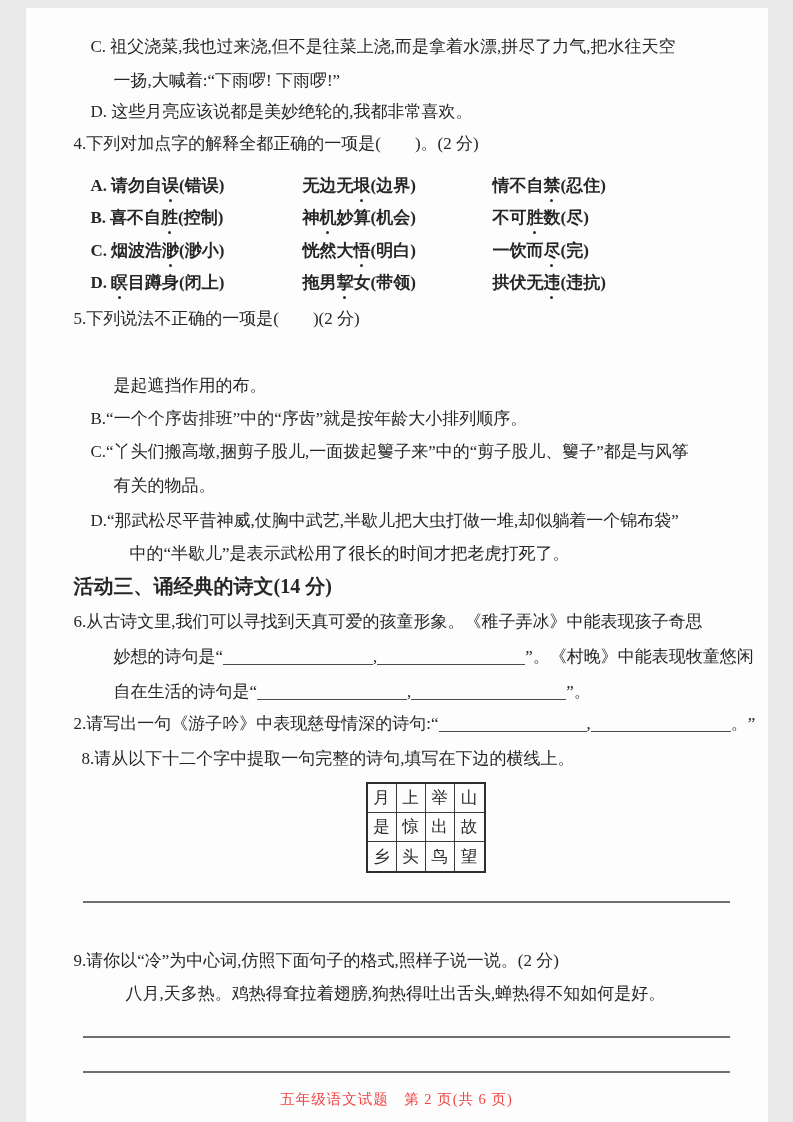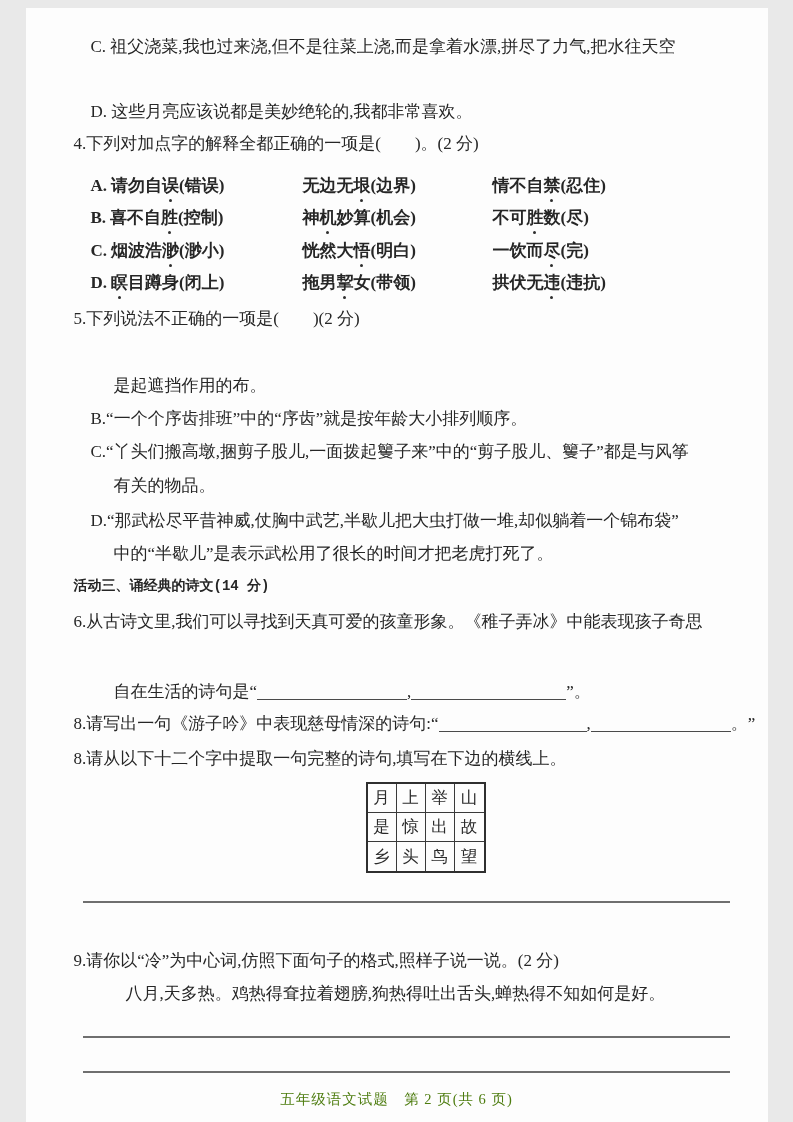--- a/index.html
+++ b/index.html
@@ -3,21 +3,21 @@
 <meta charset="utf-8">
 <style>
   html,body{margin:0;padding:0;background:#e9e9e9;}
   .page{
     position:relative;width:742px;height:1122px;margin:8px auto;
     background:#fdfdfd;color:#262626;
     font-family:"Liberation Serif","DejaVu Serif",serif;
     font-size:17px;overflow:hidden;
   }
   .line{position:absolute;white-space:nowrap;line-height:23px;height:23px;}
-  .hdr{font-family:Liberation Mono, monospace;font-weight:700;font-size:14px;}
+  .hdr{font-family:Liberation Serif, serif;font-weight:700;font-size:20px;}
   .em{position:relative;display:inline-block;}
   .em::after{
     content:"";position:absolute;left:50%;bottom:-5px;
     width:3.2px;height:3.2px;margin-left:-2px;border-radius:50%;background:#2e2e2e;
   }
   .q4col{position:absolute;top:0;font-weight:bold;}
   .c1{left:0;} .c2{left:212px;} .c3{left:402px;}
   .optlabel{margin-right:4px;}
   .blank{display:inline-block;height:15px;border-bottom:1.6px solid #4a4a4a;vertical-align:-3px;}
   .rule{position:absolute;left:57px;right:38px;height:0;border-top:2px solid #6f6f6f;}
@@ -28,29 +28,30 @@
   }
   .cell{
     display:flex;align-items:center;justify-content:center;
     font-size:16.5px;color:#2a2a2a;
     border-right:1px solid #3a3a3a;border-bottom:1px solid #3a3a3a;
   }
   .cell:nth-child(4n){border-right:none;}
   .cell:nth-child(n+9){border-bottom:none;}
   .footer{
     position:absolute;top:1082px;left:0;width:100%;text-align:center;
-    font-size:14.5px;color:#4d7c0f;letter-spacing:1px;
+    font-size:14.5px;color:#ef4444;letter-spacing:1px;
   }
 </style>
 </head>
 <body>
 
 <div class="page">
 
   <div class="line" style="top:27px;left:65px">C. 祖父浇菜,我也过来浇,但不是往菜上浇,而是拿着水漂,拼尽了力气,把水往天空</div>
+  <div class="line" style="top:61px;left:88px">一扬,大喊着:“下雨啰! 下雨啰!”</div>
   <div class="line" style="top:92px;left:65px">D. 这些月亮应该说都是美妙绝轮的,我都非常喜欢。</div>
 
   <div class="line" style="top:124px;left:48px">4.下列对加点字的解释全都正确的一项是(　　)。(2 分)</div>
 
   <div class="line" style="top:166px;left:65px">
     <span class="q4col c1"><span class="optlabel">A.</span><span>请勿自</span><span class="em">误</span><span>(错误)</span></span>
     <span class="q4col c2"><span>无边无</span><span class="em">垠</span><span>(边界)</span></span>
     <span class="q4col c3"><span>情不自</span><span class="em">禁</span><span>(忍住)</span></span>
   </div>
 
@@ -71,34 +72,37 @@
     <span class="q4col c2"><span>拖男</span><span class="em">挈</span><span>女(带领)</span></span>
     <span class="q4col c3"><span>拱伏无</span><span class="em">违</span><span>(违抗)</span></span>
   </div>
 
   <div class="line" style="top:299px;left:48px">5.下列说法不正确的一项是(　　)(2 分)</div>
   <div class="line" style="top:366px;left:88px">是起遮挡作用的布。</div>
   <div class="line" style="top:432px;left:65px">C.“丫头们搬高墩,捆剪子股儿,一面拨起籰子来”中的“剪子股儿、籰子”都是与风筝</div>
   <div class="line" style="top:399px;left:65px">B.“一个个序齿排班”中的“序齿”就是按年龄大小排列顺序。</div>
   <div class="line" style="top:466px;left:88px">有关的物品。</div>
   <div class="line" style="top:501px;left:65px">D.“那武松尽平昔神威,仗胸中武艺,半歇儿把大虫打做一堆,却似躺着一个锦布袋”</div>
-  <div class="line" style="top:534px;left:88px">中的“半歇儿”是表示武松用了很长的时间才把老虎打死了。</div>
+  <div class="line" style="top:534px;left:104px">中的“半歇儿”是表示武松用了很长的时间才把老虎打死了。</div>
 
   <div class="line hdr" style="top:567px;left:48px">活动三、诵经典的诗文(14 分)</div>
 
   <div class="line" style="top:602px;left:48px">6.从古诗文里,我们可以寻找到天真可爱的孩童形象。《稚子弄冰》中能表现孩子奇思</div>
+  <div class="line" style="top:637px;left:88px">
+    <span>妙想的诗句是“</span><span class="blank" style="width:150px"></span><span>,</span><span class="blank" style="width:148px"></span><span>”。《村晚》中能表现牧童悠闲</span>
+  </div>
   <div class="line" style="top:672px;left:88px">
     <span>自在生活的诗句是“</span><span class="blank" style="width:150px"></span><span>,</span><span class="blank" style="width:155px"></span><span>”。</span>
   </div>
 
   <div class="line" style="top:704px;left:48px">
-    <span>8.请写出一句《游子吟》中表现慈母情深的诗句:“</span><span class="blank" style="width:148px"></span><span>,</span><span class="blank" style="width:140px"></span><span>。”</span>
+    <span>2.请写出一句《游子吟》中表现慈母情深的诗句:“</span><span class="blank" style="width:148px"></span><span>,</span><span class="blank" style="width:140px"></span><span>。”</span>
   </div>
 
-  <div class="line" style="top:739px;left:48px">8.请从以下十二个字中提取一句完整的诗句,填写在下边的横线上。</div>
+  <div class="line" style="top:739px;left:56px">8.请从以下十二个字中提取一句完整的诗句,填写在下边的横线上。</div>
   <div class="chargrid">
     <div class="cell">月</div>
     <div class="cell">上</div>
     <div class="cell">举</div>
     <div class="cell">山</div>
     <div class="cell">是</div>
     <div class="cell">惊</div>
     <div class="cell">出</div>
     <div class="cell">故</div>
     <div class="cell">乡</div>

